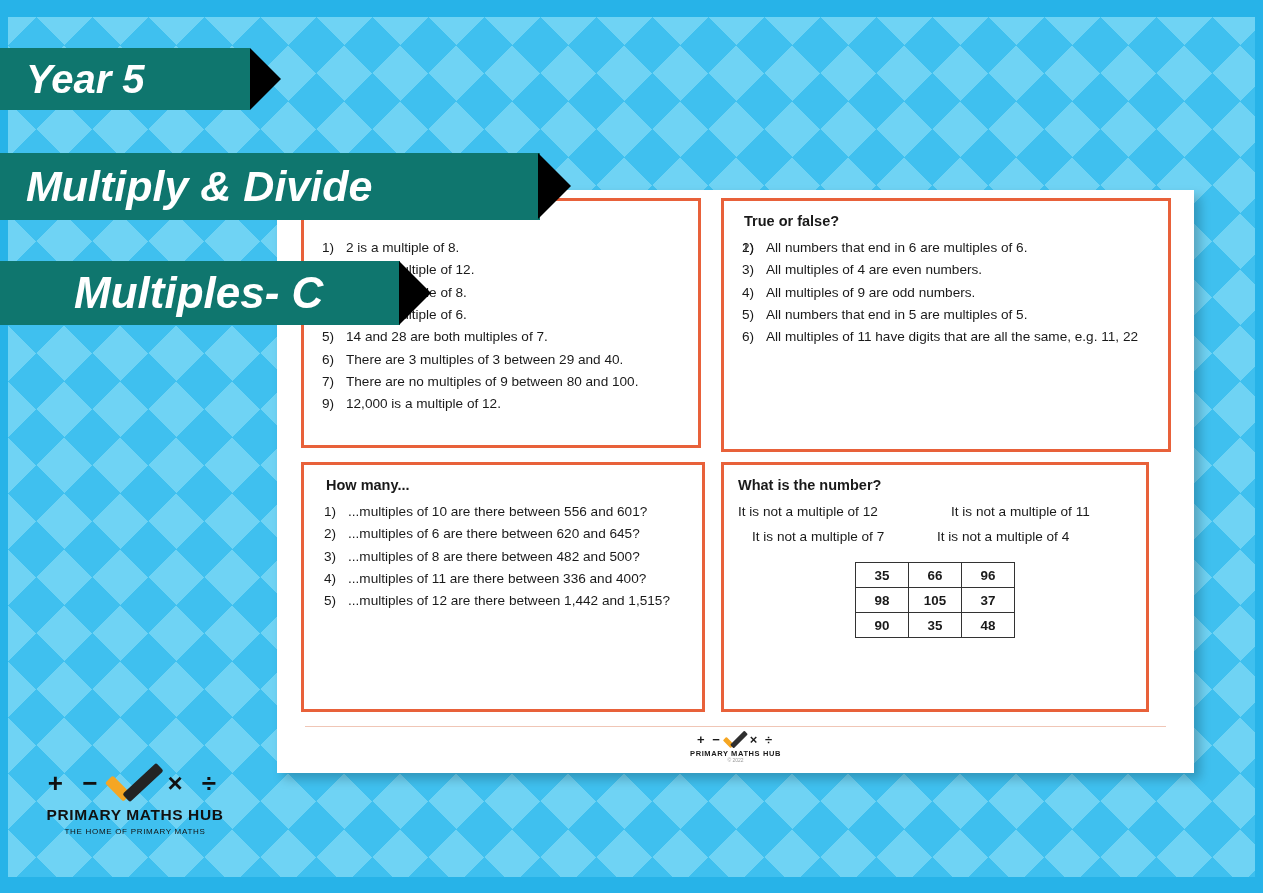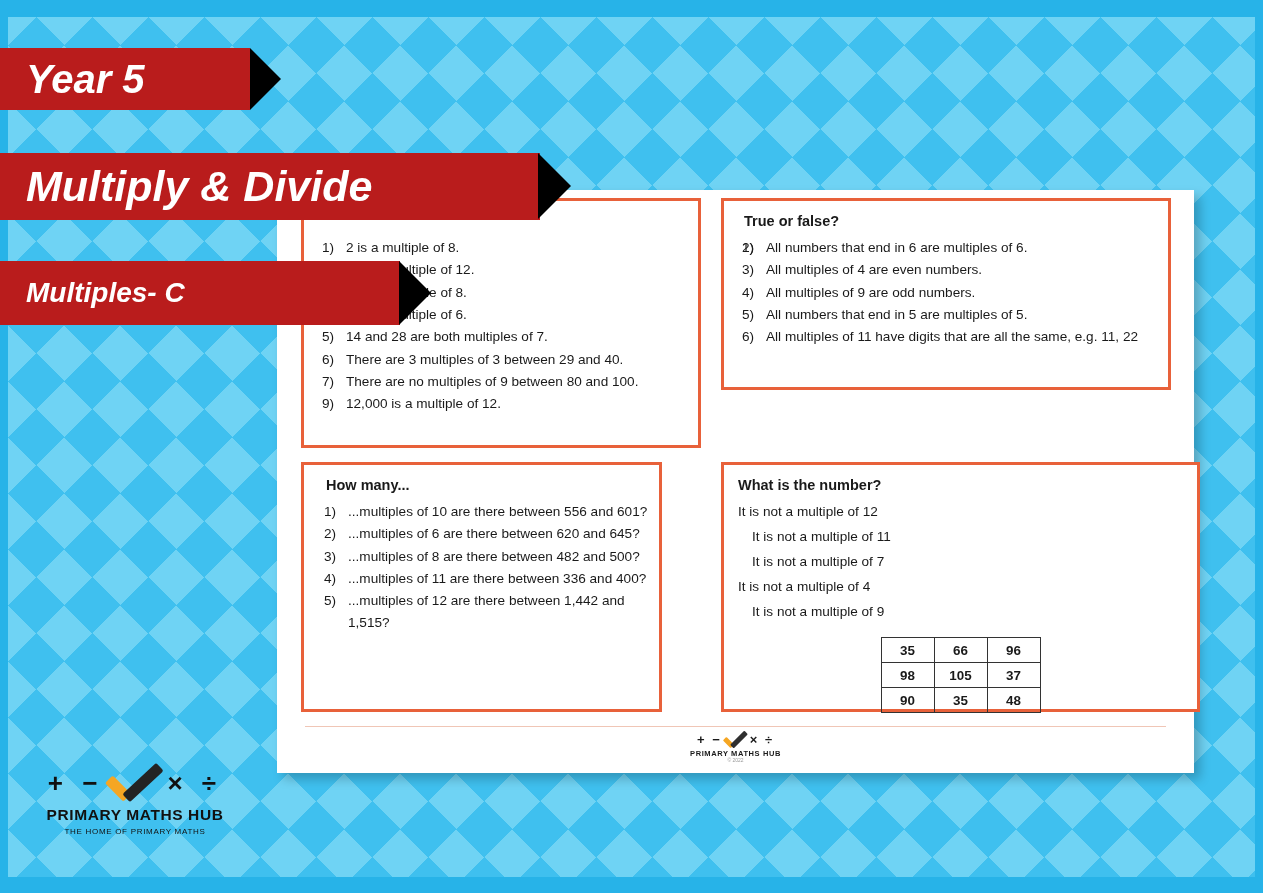--- a/index.html
+++ b/index.html
@@ -58,24 +58,24 @@
     background: #ffffff;
     box-shadow: 6px 6px 10px rgba(0,0,0,0.22);
   }
 
   .panel {
     position: absolute;
     border: 3px solid #e8613a;
     background: #ffffff;
     box-sizing: border-box;
   }
-  #panel-tf     { left: 444px; top: 8px;   width: 450px; height: 192px; }
+  #panel-tf     { left: 444px; top: 8px;   width: 450px; height: 254px; }
   #panel-truefalse-left { left: 24px; top: 8px; width: 400px; height: 250px; }
-  #panel-howmany{ left: 24px;  top: 272px; width: 361px; height: 250px; }
-  #panel-what   { left: 444px; top: 272px; width: 479px; height: 250px; }
+  #panel-howmany{ left: 24px;  top: 272px; width: 404px; height: 250px; }
+  #panel-what   { left: 444px; top: 272px; width: 428px; height: 250px; }
 
   .panel-title {
     font-weight: bold;
     font-size: 14.5px;
     color: #1a1a1a;
     margin: 12px 0 8px 22px;
   }
   #panel-tf .panel-title { margin-left: 20px; }
   #panel-what .panel-title { margin-left: 14px; }
 
@@ -101,21 +101,21 @@
   #panel-truefalse-left ol.qlist { margin-top: 36px; }
   #panel-truefalse-left ol.qlist li { margin-left: 16px; margin-right: 8px; }
 
   #panel-tf ol.qlist li { margin-left: 16px; margin-right: 10px; }
   #panel-howmany ol.qlist li { margin-left: 18px; margin-right: 8px; }
 
   
   #clues {
     margin: 4px 14px 0 14px;
     display: grid;
-    grid-template-columns: 1fr;
+    grid-template-columns: 1fr 1fr;
     row-gap: 3px;
     column-gap: 4px;
     font-size: 13.6px;
     color: #1a1a1a;
     line-height: 1.62;
   }
   #clues .clue { white-space: nowrap; }
   #clues .clue.right { padding-left: 14px; }
 
   
@@ -192,21 +192,21 @@
   .mini-logo .copy {
     font-size: 5px;
     color: #9b9b9b;
     margin-top: 1px;
   }
 
   
   .tag {
     position: absolute;
     height: 62px;
-    background: #b91c1c;
+    background: #0f766e;
     display: flex;
     align-items: center;
     padding-left: 26px;
     box-sizing: border-box;
   }
   .tag .label {
     color: #ffffff;
     font-weight: bold;
     font-style: italic;
     white-space: nowrap;
@@ -220,21 +220,21 @@
     border-top: 31px solid transparent;
     border-bottom: 31px solid transparent;
     border-left: 31px solid #000000;
   }
   #tag-year   { left: 0px;  top: 48px;  width: 250px; }
   #tag-year .label   { font-size: 40px; }
   #tag-topic  { left: 0px;  top: 153px; width: 540px; height: 67px; }
   #tag-topic .label  { font-size: 43px; }
   #tag-topic .point  { border-top-width: 33px; border-bottom-width: 33px; border-left-width: 33px; }
   #tag-sub    { left: 0px;  top: 261px; width: 400px; height: 64px; }
-  #tag-sub .label    { font-size: 28px; }
+  #tag-sub .label    { font-size: 44px; margin-left: 48px; }
   #tag-sub .point    { border-top-width: 32px; border-bottom-width: 32px; border-left-width: 32px; }
 
   
   #brand-logo {
     position: absolute;
     left: 30px;
     top: 768px;
     width: 210px;
     text-align: center;
   }
@@ -331,21 +331,20 @@
       </ol>
     </div>
 
     <div class="panel" id="panel-what">
       <div class="panel-title">What is the number?</div>
       <div id="clues">
         <div class="clue">It is not a multiple of 12</div>
         <div class="clue right">It is not a multiple of 11</div>
         <div class="clue right">It is not a multiple of 7</div>
         <div class="clue">It is not a multiple of 4</div>
-        <div class="clue right">It is not a multiple of 9</div>
       </div>
 
       <table id="number-grid">
         <tbody>
             <tr>
           <td>35</td>
           <td>66</td>
           <td>96</td>
         </tr>
         <tr>

